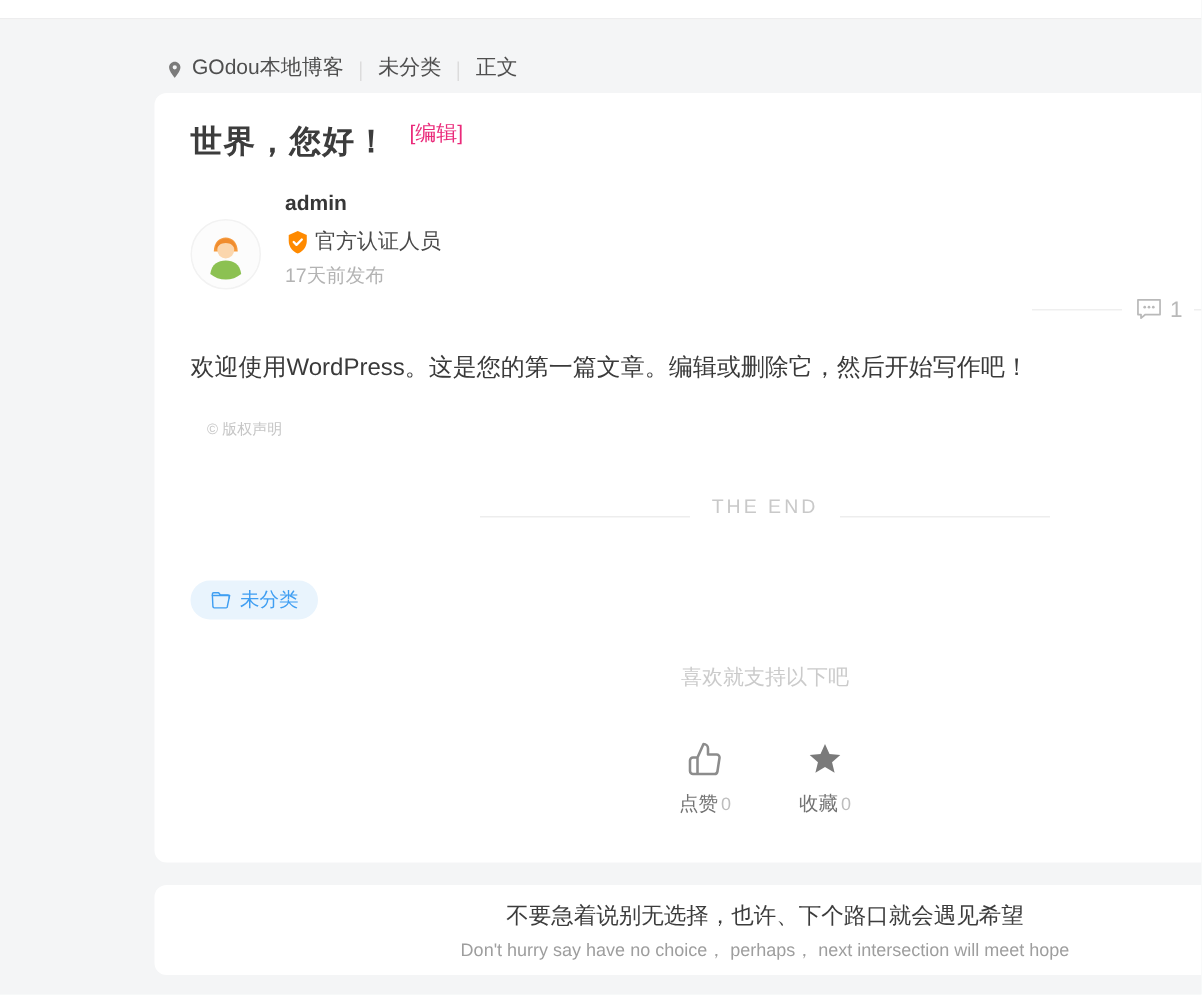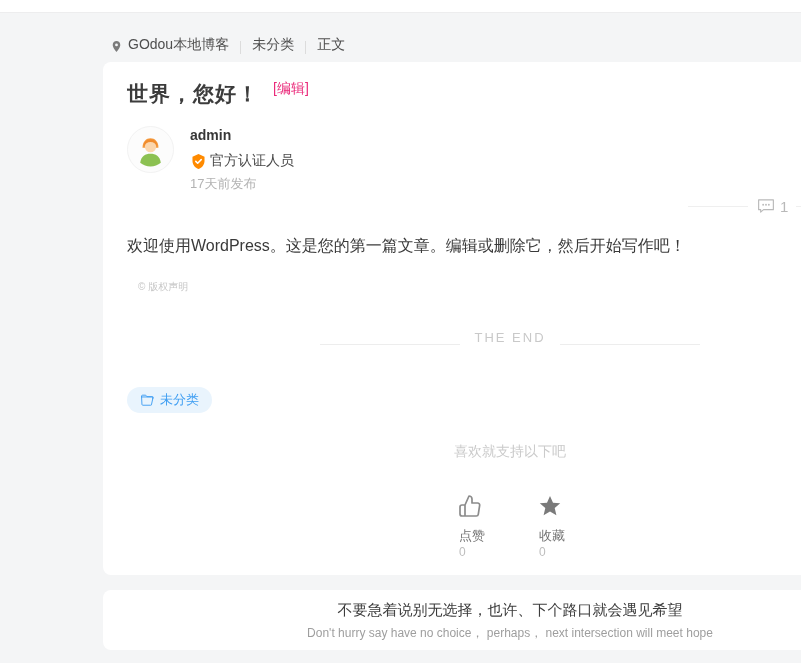--- a/index.html
+++ b/index.html
@@ -16,21 +16,21 @@
   .crumb-sep { width:1px; height:13px; background:#dcdcdc; margin:0 11px; }
   .crumb { color:#4f4f4f; cursor:pointer; }
 
   
   .main-card { position:absolute; top:62px; left:103px; width:814px; height:513px; background:#ffffff; border-radius:8px; }
 
   .post-title-row { position:absolute; top:18px; left:24px; display:flex; align-items:flex-start; }
   .post-title { font-size:21px; font-weight:bold; color:#3c3c3c; letter-spacing:1px; }
   .edit-link { font-size:14px; color:#ea2a7a; margin-left:14px; cursor:pointer; }
 
-  .author-row { position:absolute; top:64px; left:24px; display:flex; }
+  .author-row { position:absolute; top:64px; left:24px; display:flex;align-items:flex-end; }
   .avatar { width:47px; height:47px; border-radius:50%; background:#fafafa; border:1px solid #f2f2f2; overflow:hidden; flex-shrink:0; }
   .author-meta { margin-left:16px; }
   .author-name { font-size:14px; font-weight:bold; color:#373737; margin-top:1px; }
   .badge-row { display:flex; align-items:center; margin-top:9px; }
   .badge-row svg { width:17px; height:17px; margin-right:3px; }
   .badge-text { font-size:14px; color:#4a4a4a;font-family:Liberation Mono, monospace; }
   .publish-time { font-size:13px; color:#b3b3b3; margin-top:5px; }
 
   
   .comment-float { position:absolute; top:197px; left:688px; display:flex; align-items:center; }
@@ -51,21 +51,21 @@
   .tag-pill { position:absolute; top:325px; left:24px; display:inline-flex; align-items:center; height:26px; padding:0 13px; background:#e9f4fd; border-radius:14px; cursor:pointer; }
   .tag-pill svg { width:15px; height:13px; margin-right:5px; }
   .tag-pill .tag-label { font-size:13px; color:#3f9ef2; }
 
   .support-hint { position:absolute; top:381px; left:24px; width:766px; text-align:center; font-size:14px; color:#cbcbcb; }
 
   .actions { position:absolute; top:430px; left:24px; width:766px; display:flex; justify-content:center; }
   .action-item { width:80px; display:flex; flex-direction:column; align-items:center; cursor:pointer; }
   .action-item .ic { height:26px; display:flex; align-items:flex-end; }
   .action-item svg { width:24px; height:24px; }
-  .action-label-row { margin-top:9px; font-size:13px; color:#737373; display:flex; align-items:baseline;flex-direction:column; }
+  .action-label-row { margin-top:9px; font-size:13px; color:#737373; display:flex; align-items:baseline; }
   .action-count { font-size:12px; color:#bdbdbd; margin-left:2px; }
 
   
   .footer-card { position:absolute; top:590px; left:103px; width:814px; height:60px; background:#ffffff; border-radius:8px; text-align:center; }
   .quote-zh { margin-top:11px; font-size:15px; color:#3c3c3c; }
   .quote-en { margin-top:5px; font-size:12px; color:#9e9e9e; }
 
   .stroke-gray { fill:none; stroke:#8c8c8c; stroke-width:1.7; stroke-linecap:round; stroke-linejoin:round; }
   .stroke-light { fill:none; stroke:#b9b9b9; stroke-width:1.4; stroke-linecap:round; stroke-linejoin:round; }
   .stroke-blue { fill:none; stroke:#3f9ef2; stroke-width:1.6; stroke-linecap:round; stroke-linejoin:round; }

